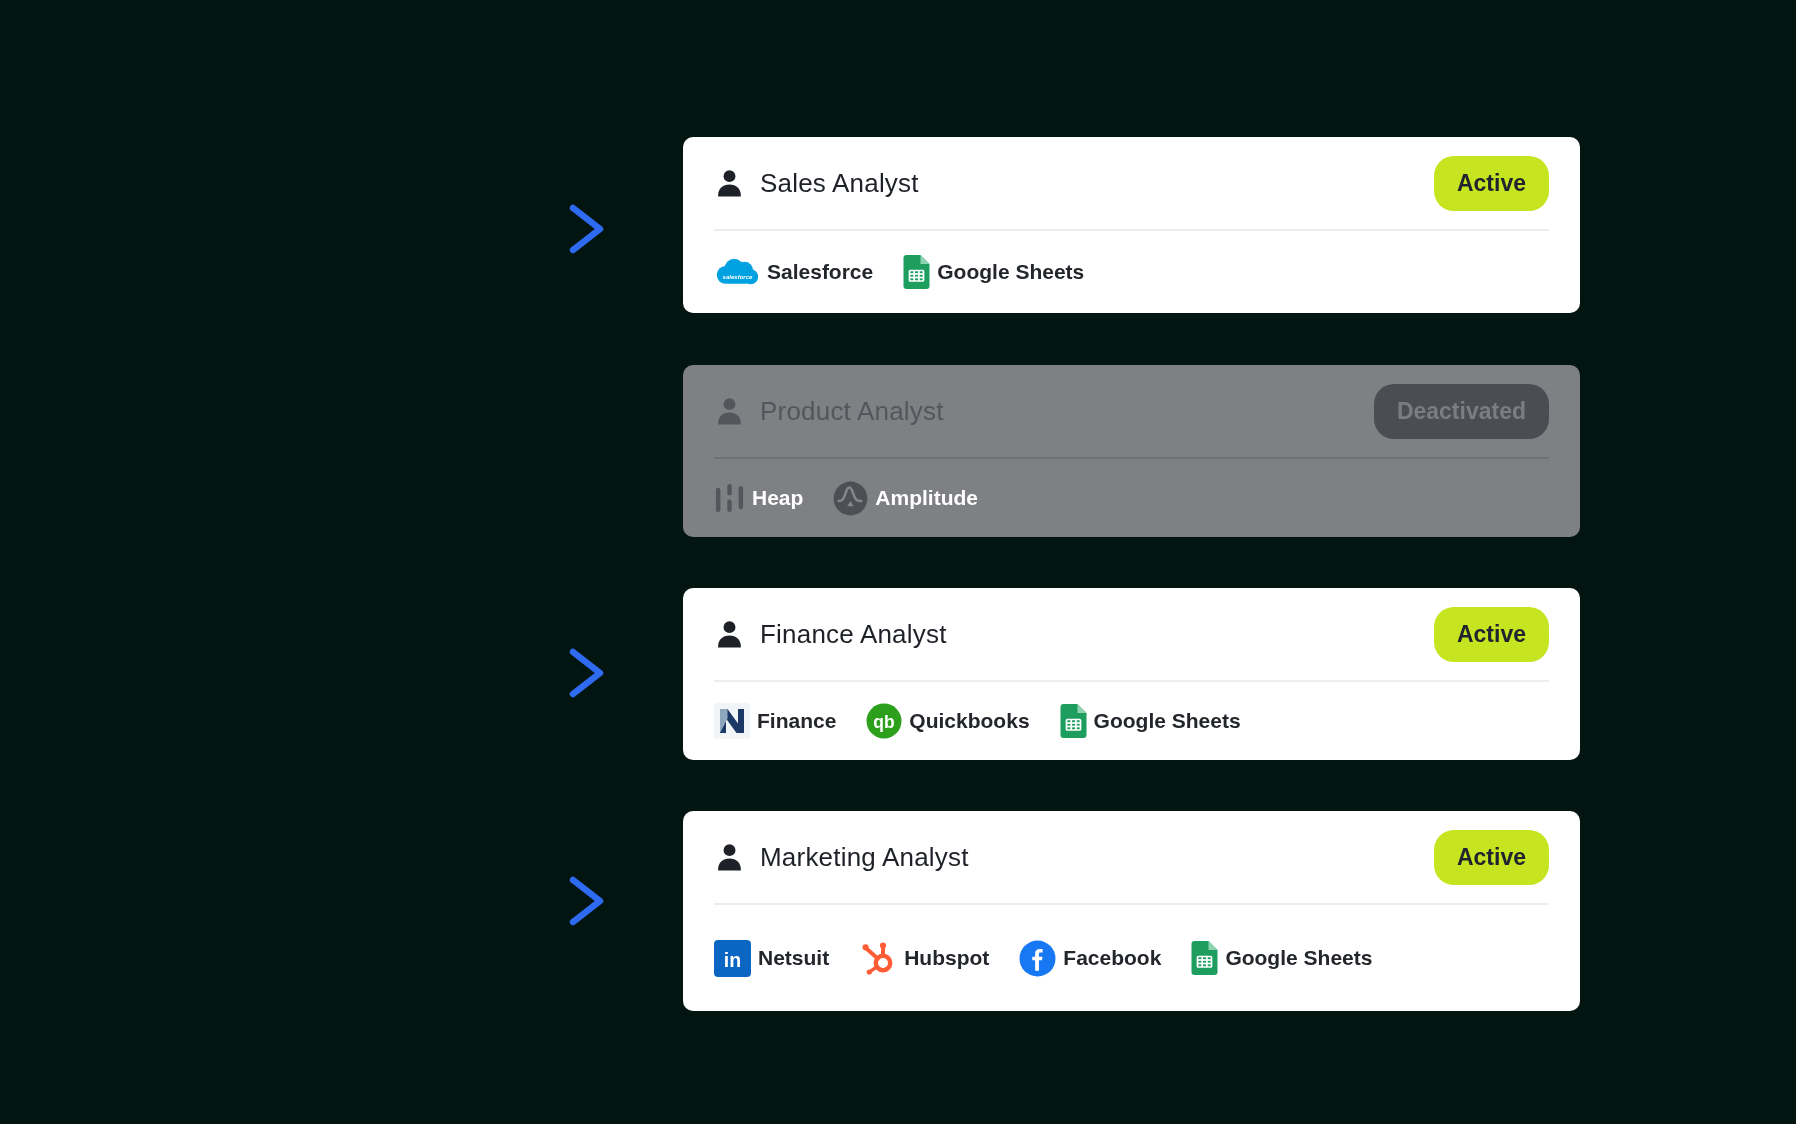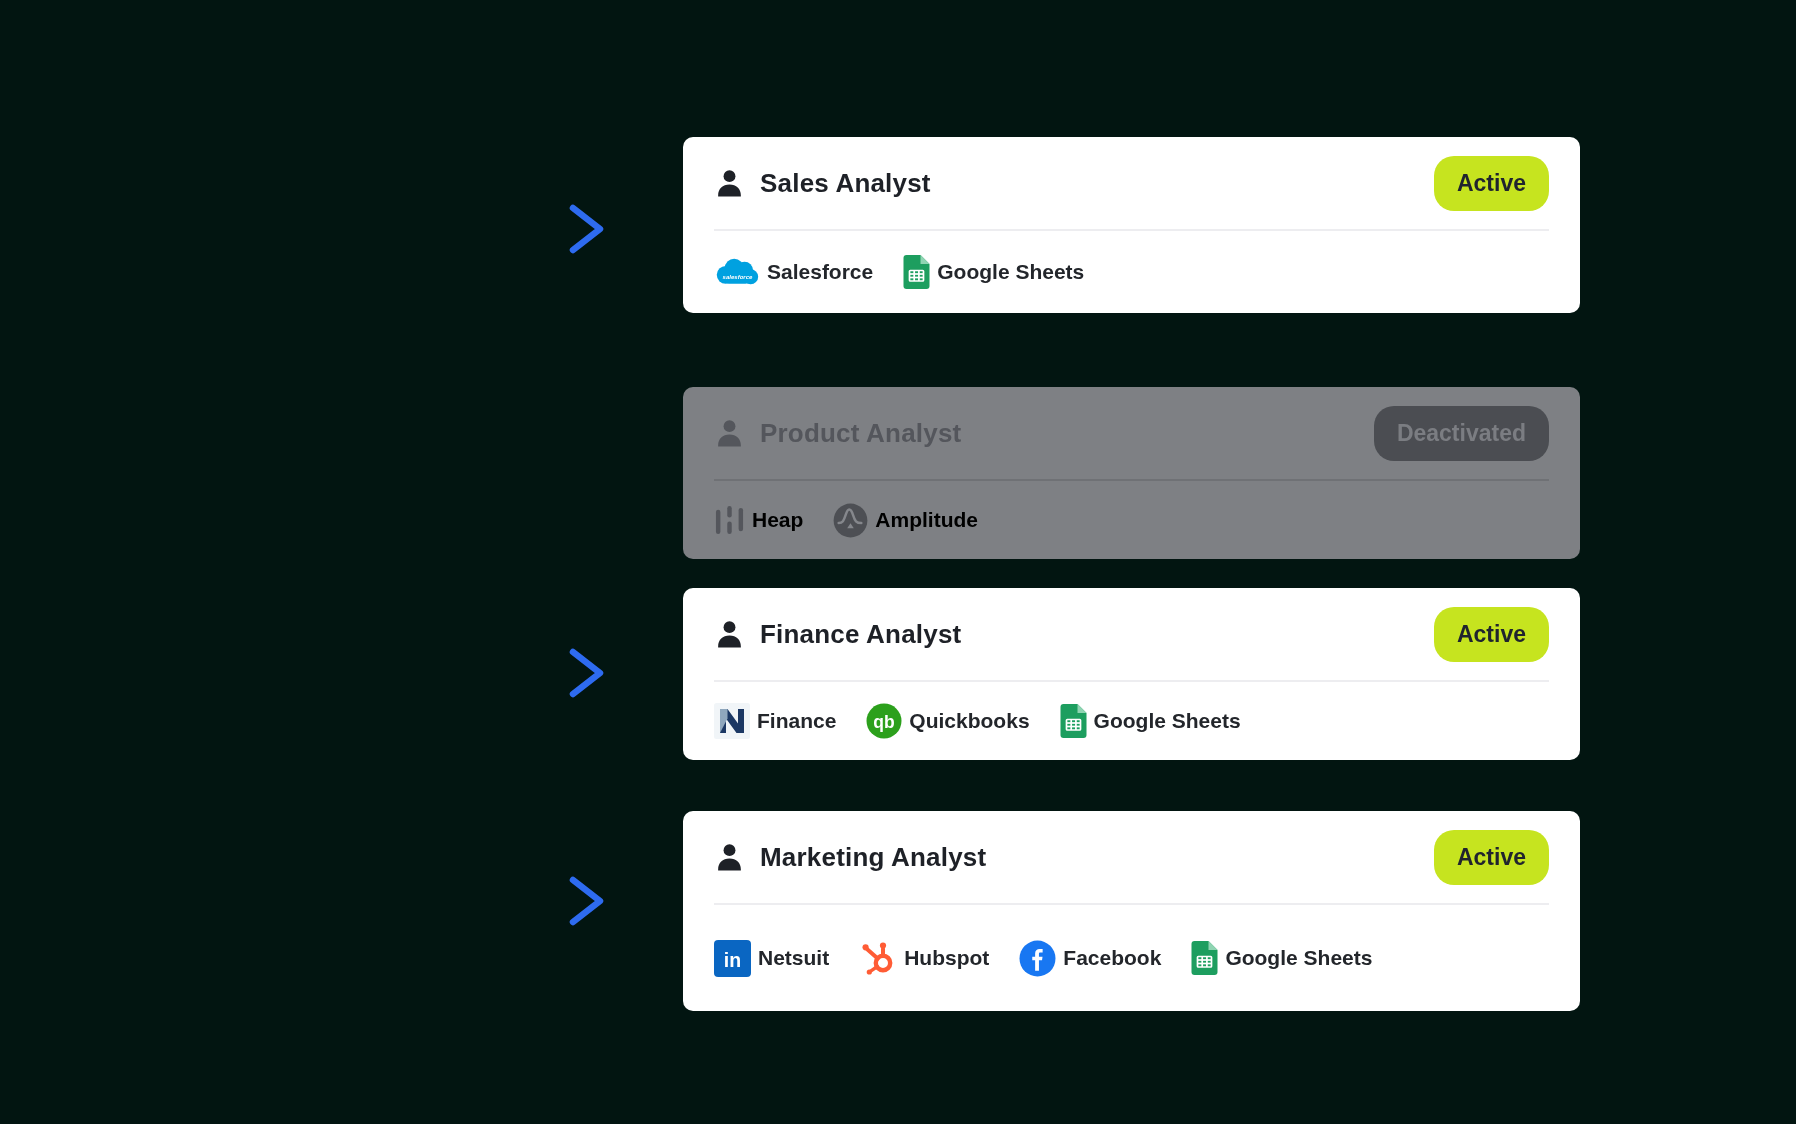--- a/index.html
+++ b/index.html
@@ -52,21 +52,21 @@
     width: 31px;
     height: 31px;
     margin-right: 15px;
     display: inline-flex;
   }
   .person-icon svg { width: 100%; height: 100%; }
 
   .card-title {
     margin: 0;
     font-size: 26px;
-    font-weight: 700;
+    font-weight: 400;
     letter-spacing: 0.2px;
     color: #1e2127;
   }
   .card.deactivated .card-title { color: #54565c; }
 
   .status-badge {
     margin-left: auto;
     height: 55px;
     line-height: 55px;
     padding: 0 23px;
@@ -94,21 +94,21 @@
     gap: 30px;
   }
   .tool { display: flex; align-items: center; gap: 7px; }
   .tool-icon { display: inline-flex; align-items: center; }
   .tool-label {
     font-size: 21px;
     font-weight: 700;
     color: #23262b;
     white-space: nowrap;
   }
-  .card.deactivated .tool-label { color: #000000; }
+  .card.deactivated .tool-label { color: #ffffff; }
   .card.deactivated .tool { color: #54565c; }
 </style>
 </head>
 <body>
 
 <div class="stage">
   <div id="arrows-layer">
       <svg class="arrow" width="610" height="60" viewBox="0 0 610 60" style="top:199px">
         <defs>
           <linearGradient id="ag0" x1="0" y1="0" x2="1" y2="0">
@@ -186,21 +186,21 @@
                   <line x1="6" y1="22.5" x2="20" y2="22.5"></line>
                   <line x1="10.7" y1="15.5" x2="10.7" y2="26"></line>
                   <line x1="15.4" y1="15.5" x2="15.4" y2="26"></line>
                 </g>
               </svg>
             </span>
     <span class="tool-label">Google Sheets</span>
   </div>
         </div>
   </section>
-      <section class="card deactivated" style="top: 387px; height: 172px;">
+      <section class="card deactivated" style="top: 365px; height: 172px;">
     <div class="card-header">
       <span class="person-icon">
             <svg viewBox="0 0 24 24">
               <circle cx="12" cy="6.3" r="4.6" fill="currentColor"></circle>
               <path d="M12 12.8c-5.3 0-8.8 3.4-8.8 8.4V22h17.6v-.8c0-5-3.5-8.4-8.8-8.4z" fill="currentColor"></path>
             </svg>
           </span>
       <h2 class="card-title">Product Analyst</h2>
       <span class="status-badge deactivated">Deactivated</span>
     </div>

